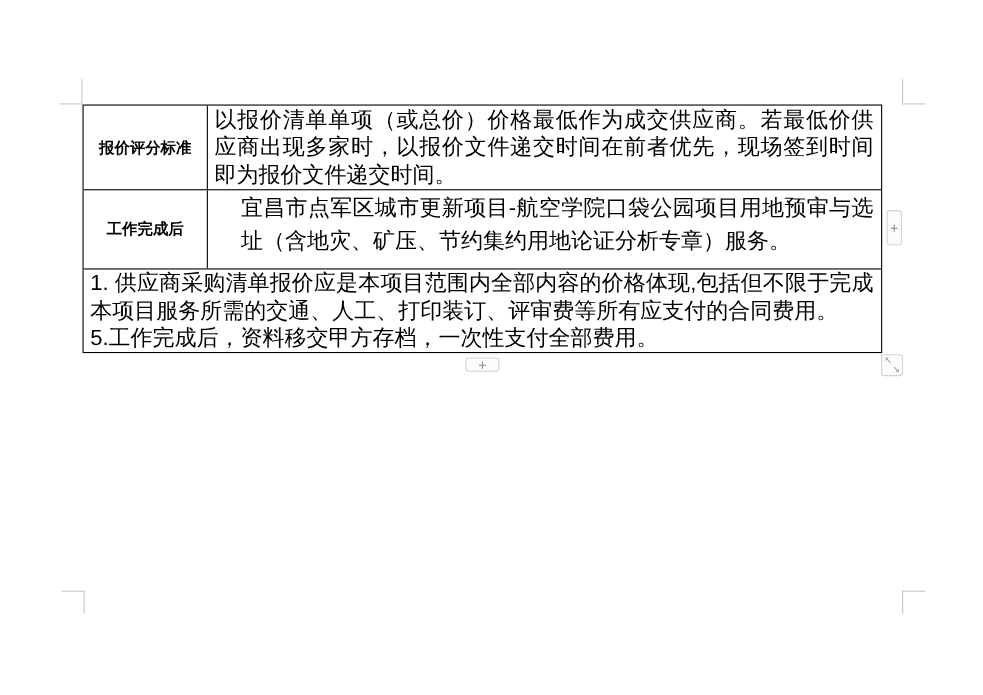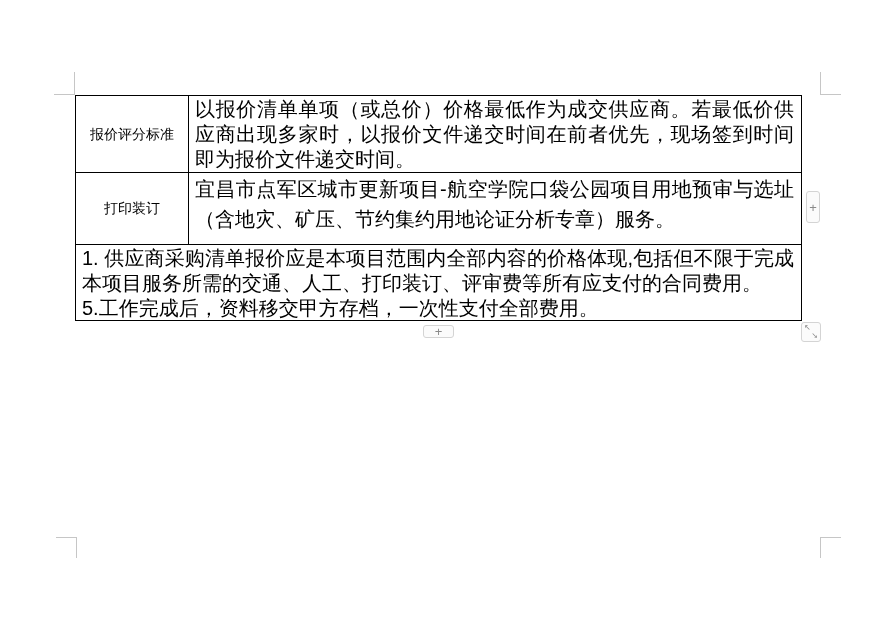--- a/index.html
+++ b/index.html
@@ -15,30 +15,30 @@
     border: 1px solid #000; background: #fff;
   }
   .trow { display: flex; border-bottom: 1px solid #000; }
   .trow:last-child { border-bottom: none; }
   .row-1 { height: 77px; }
   .row-2 { height: 72px; }
   .row-3 { height: 75px; }
   .cell-label {
     width: 113px; border-right: 1px solid #000;
     display: flex; align-items: center; justify-content: center;
-    font-weight: normal; font-size: 14px; line-height: 21px;
+    font-weight: bold; font-size: 14px; line-height: 21px;
     padding: 0 7px;
   }
   .cell-content {
     flex: 1; padding: 1px 7px 1px 6px;
     display: flex; flex-direction: column; justify-content: space-between;
     font-size: 20px;
   }
   .cell-content p { text-align: justify; line-height: 25px; }
-  .row-2 .cell-content p { line-height: 30px; }
+  .row-2 .cell-content p { line-height: 30px; margin-left: 24px; }
   .accent { color: #2f2fd8; }
 
   
   .ctrl {
     position: absolute; background: #fbfbfb; border: 1px solid #d4d4d4;
     border-radius: 3px; color: #8a8a8a;
     display: flex; align-items: center; justify-content: center;
     font-size: 13px; line-height: 1; cursor: pointer;
   }
   .add-col { left: 806px; top: 191px; width: 14px; height: 32px; }
@@ -69,21 +69,21 @@
     <div class="cell-label">
       <span>报价评分标准</span>
     </div>
     <div class="cell-content">
       <p>以报价清单单项（或总价）价格最低作为成交供应商。若最低价供应商出现多家时，以报价文件递交时间在前者优先，现场签到时间即为报价文件递交时间。</p>
     </div>
   </div>
 
   <div class="trow row-2">
     <div class="cell-label">
-      <span>打印装订</span>
+      <span>工作完成后</span>
     </div>
     <div class="cell-content">
       <p>宜昌市点军区城市更新项目-航空学院口袋公园项目用地预审与选址（含地灾、矿压、节约集约用地论证分析专章）服务。</p>
     </div>
   </div>
 
   <div class="trow row-3">
     <div class="cell-content">
       <p>1. 供应商采购清单报价应是本项目范围内全部内容的价格体现,包括但不限于完成本项目服务所需的交通、人工、打印装订、评审费等所有应支付的合同费用。</p>
       <p>5.工作完成后，资料移交甲方存档，一次性支付全部费用。</p>

